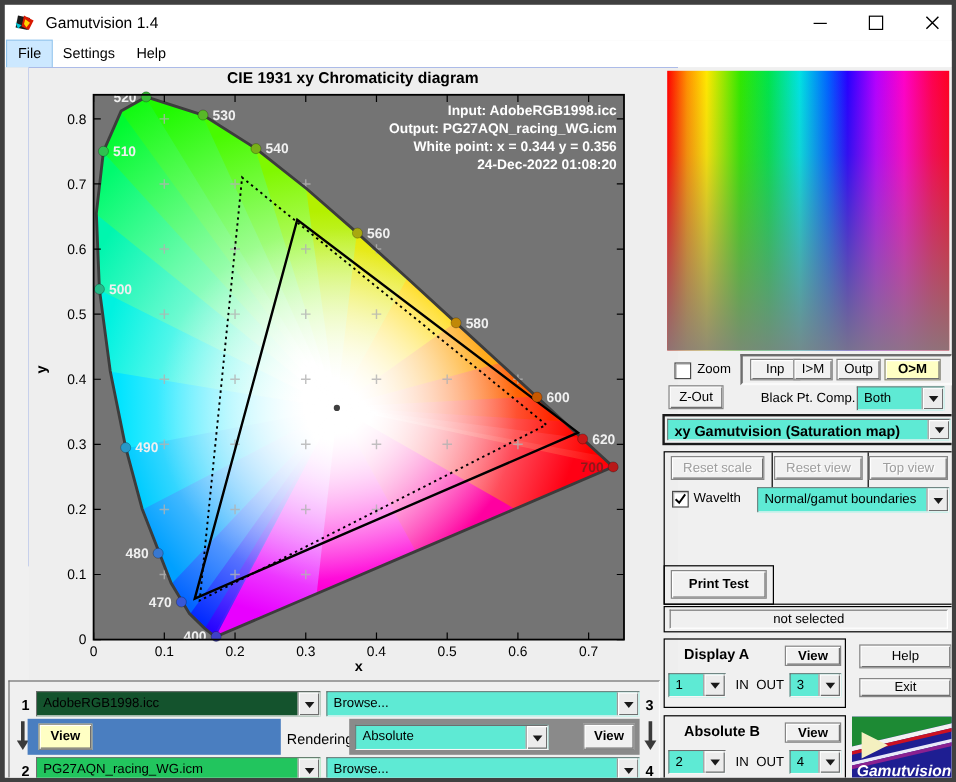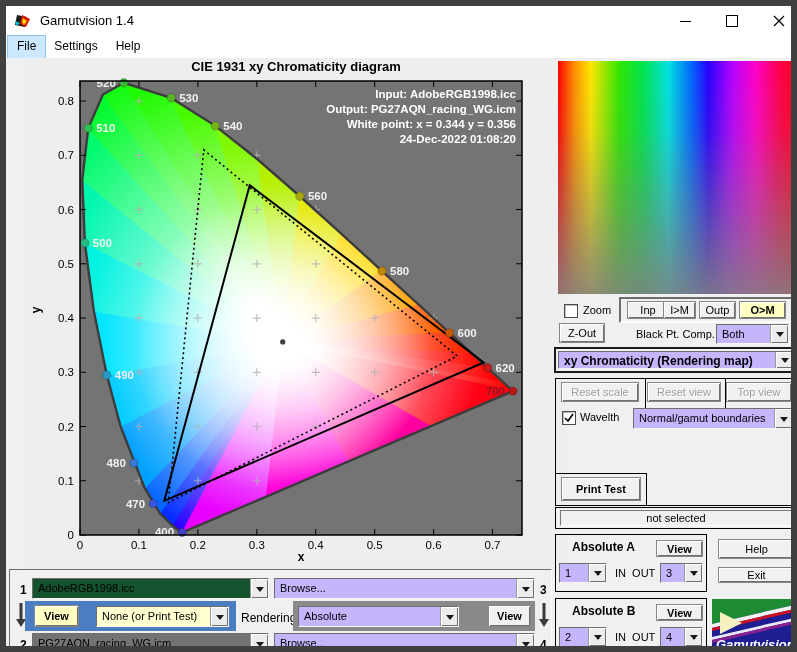--- a/index.html
+++ b/index.html
@@ -1,17 +1,17 @@
 <!DOCTYPE html>
 <html><head>
 <meta charset="utf-8">
 <style>
   html,body{margin:0;padding:0;background:#d4d0c8;}
   #window{position:relative;width:797px;height:652px;background:#f0f0f0;
-          border:6px solid #404040;box-sizing:border-box;overflow:hidden;
+          border:4px solid #404040;box-sizing:border-box;overflow:hidden;
           font-family:"Liberation Sans",sans-serif;font-size:11px;color:#000;}
   
   #titlebar{position:absolute;left:0;top:0;width:100%;height:30px;background:#ffffff;}
   #titlebar .title{position:absolute;left:34px;top:0;line-height:30px;font-size:13px;}
   .winctl{position:absolute;top:0;width:46px;height:30px;display:flex;align-items:center;justify-content:center;}
   #menubar{position:absolute;left:0;top:30px;width:100%;height:22px;background:#ffffff;display:flex;align-items:stretch;padding-left:2px;}
   .menu-item{padding:0 9px;line-height:21px;font-size:12px;}
   .menu-item.active{background:#cce8ff;outline:1px solid #8fc4ee;}
   
   #content{position:absolute;left:0;top:52px;width:797px;height:600px;background:#f0f0f0;}
@@ -19,21 +19,21 @@
   #figure{position:absolute;left:20px;top:0;width:541px;height:416px;background:#1d4ed8;}
   #chart{position:absolute;left:0;top:0;}
   
   .btn{position:absolute;display:flex;align-items:center;justify-content:center;
        background:#f1f1f1;border:1px solid #868686;
        box-shadow:inset 1px 1px 0 #ffffff,inset -1px -1px 0 #6f6f6f;
        font-size:11px;white-space:nowrap;cursor:default;box-sizing:border-box;}
   .btn.bold{font-weight:bold;}
   .btn.yellow{background:#ffffc4;}
   .btn.disabled{color:#9d9d9d;text-shadow:1px 1px 0 #ffffff;}
-  .combo{position:absolute;display:flex;background:#c4b5fd;border:1px solid;
+  .combo{position:absolute;display:flex;background:#5eead4;border:1px solid;
          border-color:#6e6e6e #f6f6f6 #f6f6f6 #6e6e6e;box-sizing:border-box;}
   .combo .field{flex:1;padding:1px 5px;line-height:16px;white-space:nowrap;overflow:hidden;background:inherit;}
   .combo .arr{width:17px;background:#ececec;border-left:1px solid #9a9a9a;
               box-shadow:inset 1px 1px 0 #fff,inset -1px -1px 0 #6f6f6f;
               display:flex;align-items:center;justify-content:center;}
   .combo .arr i{display:block;width:0;height:0;border:4px solid transparent;border-top:5px solid #1a1a1a;margin-top:5px;}
   .combo.bold .field{font-weight:bold;font-size:12px;}
   .lbl{position:absolute;white-space:pre;}
   .lbl.b{font-weight:bold;}
   .cb{position:absolute;width:12px;height:12px;background:#fff;border:1px solid #4a4a4a;
@@ -427,21 +427,21 @@
     <span class="lbl" style="left:630px;top:270px">Black Pt. Comp.</span>
     <div class="combo" style="left:710px;top:266px;width:73px;height:20px">
       <div class="field">Both</div>
       <div class="arr">
           <i></i>
         </div>
     </div>
 
     <div style="position:absolute;left:548px;top:289px;width:244px;height:26px;border:2px solid #1a1a1a;box-sizing:border-box;background:#f0f0f0">
       <div class="combo bold" style="left:2px;top:2px;width:236px;height:18px">
-        <div class="field">xy Chromaticity (Rendering map)</div>
+        <div class="field">xy Gamutvision (Saturation map)</div>
         <div class="arr">
             <i></i>
           </div>
       </div>
     </div>
 
     <div class="groupbox" style="left:549px;top:320px;width:242px;height:128px">
       <div style="position:absolute;left:89px;top:0;width:1px;height:30px;background:#000"></div>
       <div style="position:absolute;left:169px;top:0;width:1px;height:30px;background:#000"></div>
     </div>
@@ -463,21 +463,21 @@
     </div>
 
     <div class="groupbox" style="left:549px;top:415px;width:92px;height:33px"></div>
     <div class="btn bold" style="left:555px;top:419px;width:80px;height:24px">Print Test</div>
 
     <div class="groupbox" style="left:549px;top:449px;width:242px;height:22px;background:#f0f0f0">
       <div style="position:absolute;left:4px;top:2px;right:4px;bottom:2px;border:1px solid;border-color:#7a7a7a #fff #fff #7a7a7a;text-align:center;line-height:15px">not selected</div>
     </div>
 
     <div class="groupbox" style="left:549px;top:476px;width:152px;height:58px"></div>
-    <span class="lbl b" style="left:566px;top:482px;font-size:12px">Absolute A</span>
+    <span class="lbl b" style="left:566px;top:482px;font-size:12px">Display A</span>
     <div class="btn bold" style="left:650px;top:482px;width:47px;height:17px">View</div>
     <div class="combo" style="left:553px;top:505px;width:48px;height:20px">
       <div class="field">1</div>
       <div class="arr">
           <i></i>
         </div>
     </div>
     <span class="lbl" style="left:609px;top:509px">IN  OUT</span>
     <div class="combo" style="left:654px;top:505px;width:43px;height:20px">
       <div class="field">3</div>
@@ -531,42 +531,36 @@
           </div>
       </div>
       <span class="lbl b" style="left:530px;top:13px;font-size:12px">3</span>
 
       <svg class="darrow" style="left:4px;top:32px" viewBox="0 0 14 26">
           <path d="M7 1 V18" stroke="#3a3a3a" stroke-width="3"></path>
           <polygon points="2,17 12,17 7,25" fill="#3a3a3a"></polygon>
         </svg>
       <div class="blue-block"></div>
       <div class="btn yellow bold" style="left:24px;top:35px;width:45px;height:22px">View</div>
-      <div class="combo" style="left:86px;top:36px;width:133px;height:21px;background:#ffffd2">
-        <div class="field">None (or Print Test)</div>
-        <div class="arr">
-            <i></i>
-          </div>
-      </div>
       <span class="lbl" style="left:231px;top:41px;font-size:12px">Rendering</span>
       <div class="grey-block"></div>
       <div class="combo" style="left:288px;top:36px;width:161px;height:21px">
         <div class="field">Absolute</div>
         <div class="arr">
             <i></i>
           </div>
       </div>
       <div class="btn bold" style="left:478px;top:35px;width:43px;height:22px">View</div>
       <svg class="darrow" style="left:527px;top:32px" viewBox="0 0 14 26">
           <path d="M7 1 V18" stroke="#3a3a3a" stroke-width="3"></path>
           <polygon points="2,17 12,17 7,25" fill="#3a3a3a"></polygon>
         </svg>
 
       <span class="lbl b" style="left:10px;top:68px;font-size:12px">2</span>
-      <div class="combo" style="left:22px;top:63px;width:237px;height:21px;background:#737373">
+      <div class="combo" style="left:22px;top:63px;width:237px;height:21px;background:#22c55e">
         <div class="field">PG27AQN_racing_WG.icm</div>
         <div class="arr">
             <i></i>
           </div>
       </div>
       <div class="combo" style="left:264px;top:63px;width:261px;height:21px">
         <div class="field">Browse...</div>
         <div class="arr">
             <i></i>
           </div>

